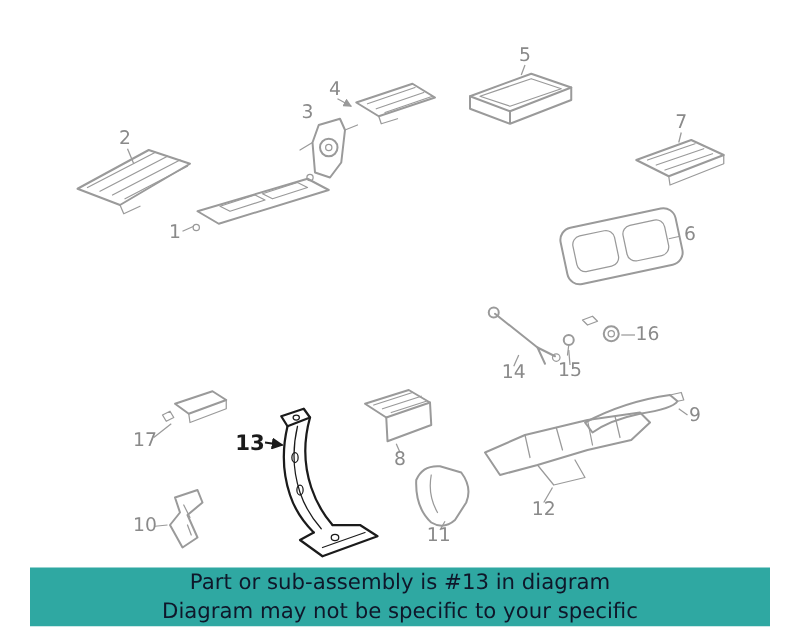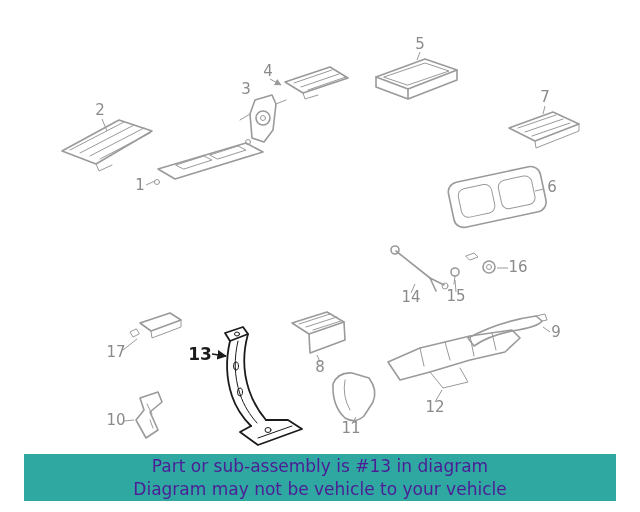--- a/index.html
+++ b/index.html
@@ -21,21 +21,21 @@
   .leader{stroke:var(--diagram-line);stroke-width:1;fill:none;}
   .leader-dark{stroke:var(--highlight);stroke-width:1.6;fill:none;}
   .callout{font:15px "DejaVu Sans","Liberation Sans",sans-serif;fill:var(--callout-text);text-anchor:middle;}
   .callout-highlight{font:bold 17px "DejaVu Sans","Liberation Sans",sans-serif;fill:var(--highlight);text-anchor:middle;}
   .hl{fill:none;stroke:var(--highlight);stroke-width:1.8;stroke-linejoin:round;stroke-linecap:round;}
   .hl-thin{stroke-width:1;}
   #banner{
     position:absolute;left:24px;right:24px;top:454px;height:47px;
     background:var(--banner-bg);
     display:flex;flex-direction:column;justify-content:center;align-items:center;
-    font-size:17px;color:#4c1d95;line-height:1.32;text-align:center;
+    font-size:17px;color:#0f172a;line-height:1.32;text-align:center;
   }
 </style>
 </head>
 <body>
 
 <svg id="diagram-canvas" width="640" height="512" viewBox="0 0 640 512">
   <defs>
     <marker id="arrGray" viewBox="0 0 10 10" refX="9" refY="5" markerWidth="7" markerHeight="7" orient="auto-start-reverse">
       <path d="M0,0 L10,5 L0,10 Z" style="fill:var(--diagram-line)"></path>
     </marker>
@@ -181,14 +181,14 @@
   <g>
     <path class="part" d="M140,398 L158,392 L162,402 L150,412 L158,430 L146,438 L136,420 L144,410 Z"></path>
     <path class="part part-thin" d="M147,404 L152,414 M150,420 L153,428"></path>
   </g>
   <line class="leader" x1="124" y1="421" x2="134" y2="420"></line>
   <text class="callout" x="116" y="425">10</text>
 </svg>
 
 <div id="banner">
   <span>Part or sub-assembly is #13 in diagram</span>
-  <span>Diagram may not be vehicle to your vehicle</span>
+  <span>Diagram may not be specific to your specific</span>
 </div>
 
 </body></html>

